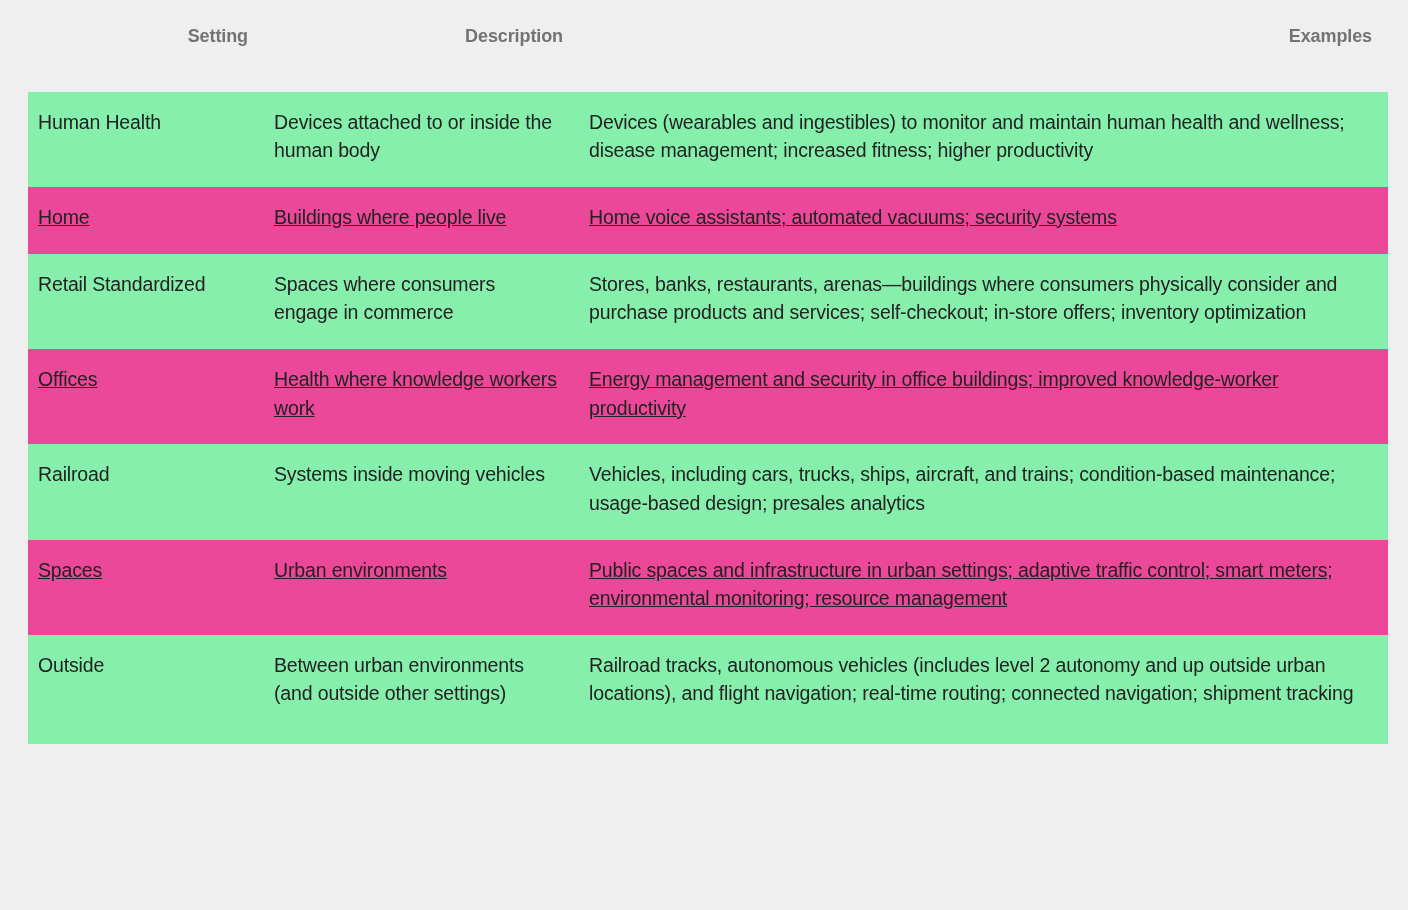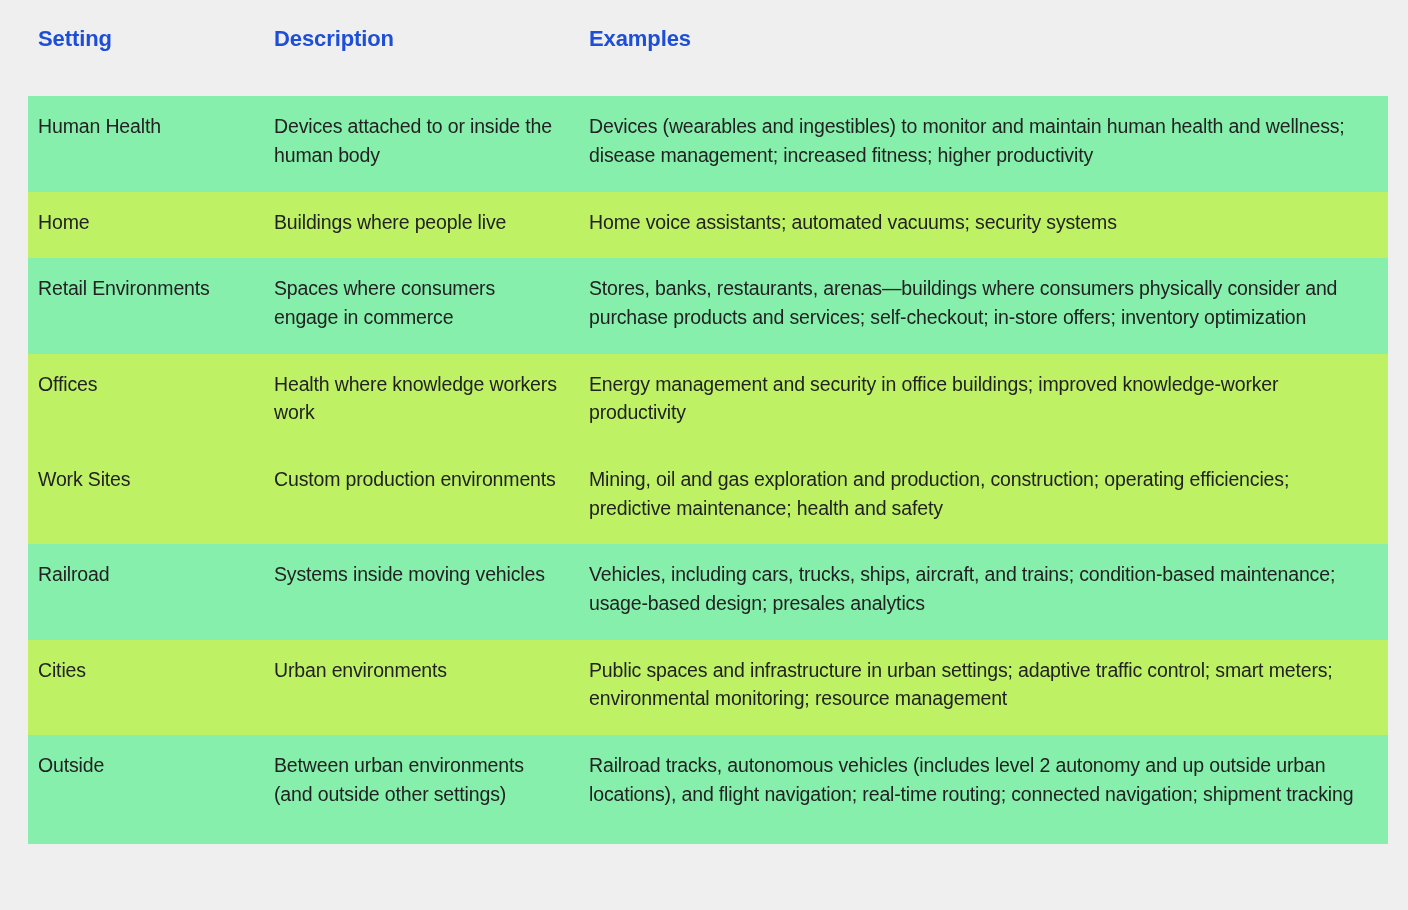--- a/index.html
+++ b/index.html
@@ -29,43 +29,44 @@
     margin-left: 28px;
     table-layout: fixed;
   }
 
   table.settings-table col.col-setting { width: 236px; }
   table.settings-table col.col-description { width: 315px; }
   table.settings-table col.col-examples { width: 809px; }
 
   thead th {
     background: #efefef;
-    text-align: left;
-    font-size: 22px;
+    text-align: right;
+    font-size: 18px;
     font-weight: bold;
     letter-spacing: -0.1px;
-    color: #1d4ed8;
+    color: #737373;
     padding: 26px 16px 44px 10px;
     vertical-align: top;
     line-height: 1.2;
   }
 
   tbody tr td {
     vertical-align: top;
     font-size: 19.5px;
     font-weight: 400;
     line-height: 1.47;
     letter-spacing: -0.15px;
     color: #222222;
     padding: 16px 16px 22px 10px;
     background: #86efac;
   }
 
   tbody tr.row-alt td {
-    background: #bef264;
+    background: #ec4899;
+    text-decoration: underline;
   }
 
   tbody tr td.cell-examples {
     padding-right: 22px;
   }
 
   tbody tr:last-child td {
     padding-bottom: 36px;
   }
 </style>
@@ -91,41 +92,36 @@
         <td class="cell-setting">Human Health</td>
         <td class="cell-description">Devices attached to or inside the human body</td>
         <td class="cell-examples">Devices (wearables and ingestibles) to monitor and maintain human health and wellness; disease management; increased fitness; higher productivity</td>
       </tr>
       <tr class="row-alt">
         <td class="cell-setting">Home</td>
         <td class="cell-description">Buildings where people live</td>
         <td class="cell-examples">Home voice assistants; automated vacuums; security systems</td>
       </tr>
       <tr>
-        <td class="cell-setting">Retail Environments</td>
+        <td class="cell-setting">Retail Standardized</td>
         <td class="cell-description">Spaces where consumers engage in commerce</td>
         <td class="cell-examples">Stores, banks, restaurants, arenas—buildings where consumers physically consider and purchase products and services; self-checkout; in-store offers; inventory optimization</td>
       </tr>
       <tr class="row-alt">
         <td class="cell-setting">Offices</td>
         <td class="cell-description">Health where knowledge workers work</td>
         <td class="cell-examples">Energy management and security in office buildings; improved knowledge-worker productivity</td>
       </tr>
-      <tr class="row-alt">
-        <td class="cell-setting">Work Sites</td>
-        <td class="cell-description">Custom production environments</td>
-        <td class="cell-examples">Mining, oil and gas exploration and production, construction; operating efficiencies; predictive maintenance; health and safety</td>
-      </tr>
       <tr>
         <td class="cell-setting">Railroad</td>
         <td class="cell-description">Systems inside moving vehicles</td>
         <td class="cell-examples">Vehicles, including cars, trucks, ships, aircraft, and trains; condition-based maintenance; usage-based design; presales analytics</td>
       </tr>
       <tr class="row-alt">
-        <td class="cell-setting">Cities</td>
+        <td class="cell-setting">Spaces</td>
         <td class="cell-description">Urban environments</td>
         <td class="cell-examples">Public spaces and infrastructure in urban settings; adaptive traffic control; smart meters; environmental monitoring; resource management</td>
       </tr>
       <tr>
         <td class="cell-setting">Outside</td>
         <td class="cell-description">Between urban environments (and outside other settings)</td>
         <td class="cell-examples">Railroad tracks, autonomous vehicles (includes level 2 autonomy and up outside urban locations), and flight navigation; real-time routing; connected navigation; shipment tracking</td>
       </tr>
     </tbody>
   </table>

